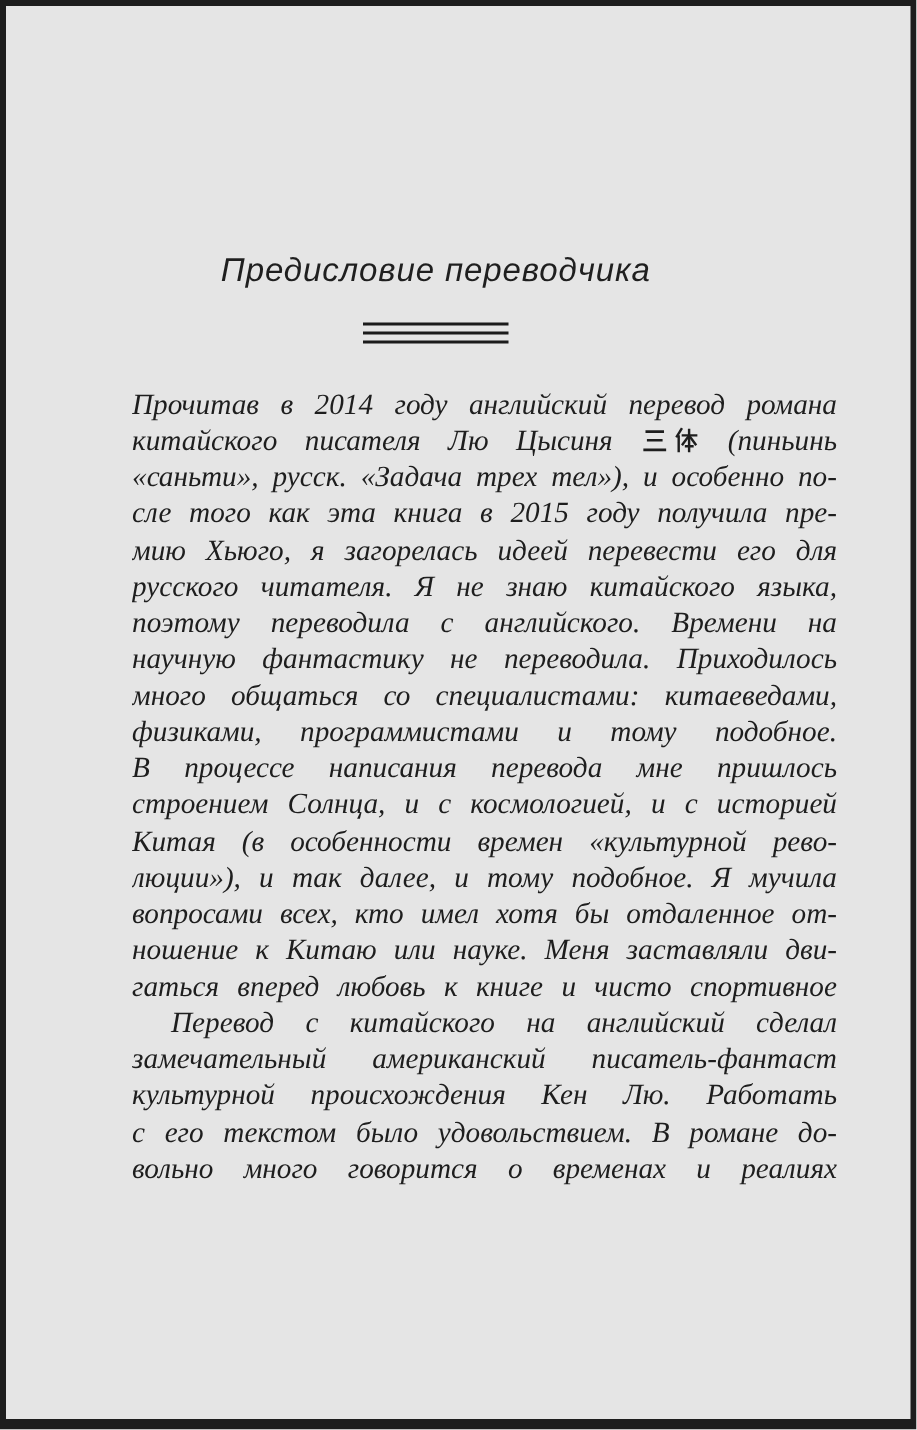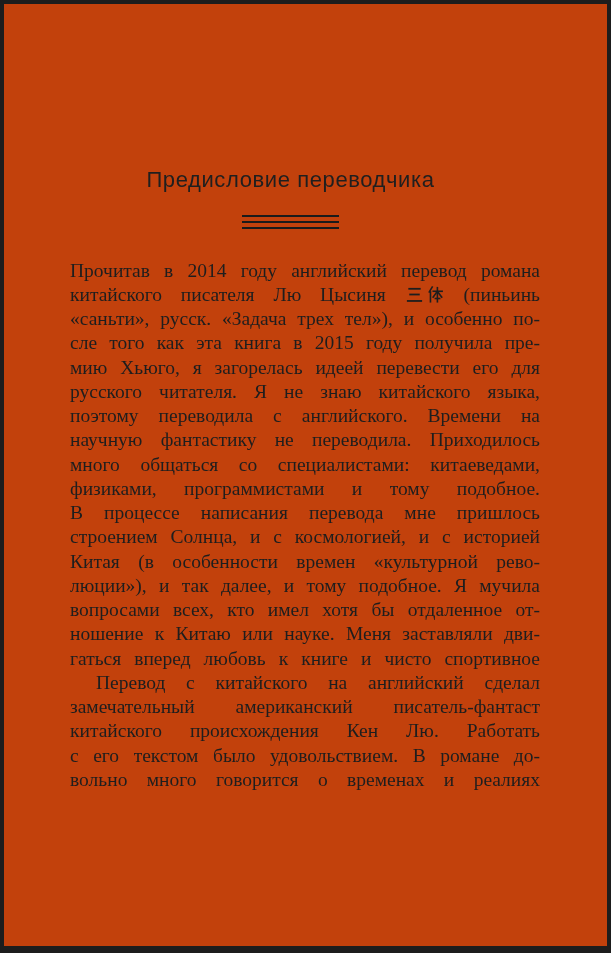--- a/index.html
+++ b/index.html
@@ -2,26 +2,27 @@
 <html><head>
 <meta charset="utf-8">
 <style>
   html, body { margin: 0; padding: 0; background: #ffffff; }
 
   .page {
     position: relative;
     width: 611px;
     height: 953px;
     box-sizing: border-box;
-    background: #c2410c;
+    background: #e5e5e5;
     border: 4px solid #1d1d1d;
     border-bottom-width: 7px;
     overflow: hidden;
     color: #1e1e1e;
     font-family: "Liberation Serif", "DejaVu Serif", serif;
+    font-style: italic;
   }
 
   .heading {
     position: absolute;
     top: 165px;
     left: 0;
     right: 30px;
     margin: 0;
     text-align: center;
     font-family: "Liberation Sans", "DejaVu Sans", sans-serif;
@@ -45,21 +46,21 @@
     width: 97px;
     height: 2.2px;
     background: #1b1b1b;
     margin-bottom: 3.6px;
   }
   .divider-line:last-child { margin-bottom: 0; }
 
   .body-text {
     position: absolute;
     top: 254.5px;
-    left: 66px;
+    left: 84px;
     width: 470px;
     font-size: 19.5px;
     line-height: 24.25px;
     color: #1e1e1e;
   }
   .line {
     height: 24.25px;
     overflow: hidden;
     text-align: justify;
     text-align-last: justify;
@@ -119,18 +120,18 @@
       <div class="line">физиками, программистами и тому подобное.</div>
       <div class="line">В процессе написания перевода мне пришлось</div>
       <div class="line">строением Солнца, и с космологией, и с историей</div>
       <div class="line">Китая (в особенности времен «культурной рево-</div>
       <div class="line">люции»), и так далее, и тому подобное. Я мучила</div>
       <div class="line">вопросами всех, кто имел хотя бы отдаленное от-</div>
       <div class="line">ношение к Китаю или науке. Меня заставляли дви-</div>
       <div class="line">гаться вперед любовь к книге и чисто спортивное</div>
       <div class="line indent">Перевод с китайского на английский сделал</div>
       <div class="line">замечательный американский писатель-фантаст</div>
-      <div class="line">китайского происхождения Кен Лю. Работать</div>
+      <div class="line">культурной происхождения Кен Лю. Работать</div>
       <div class="line">с его текстом было удовольствием. В романе до-</div>
       <div class="line">вольно много говорится о временах и реалиях</div>
     </div>
 
 </div>
 
 </body></html>

